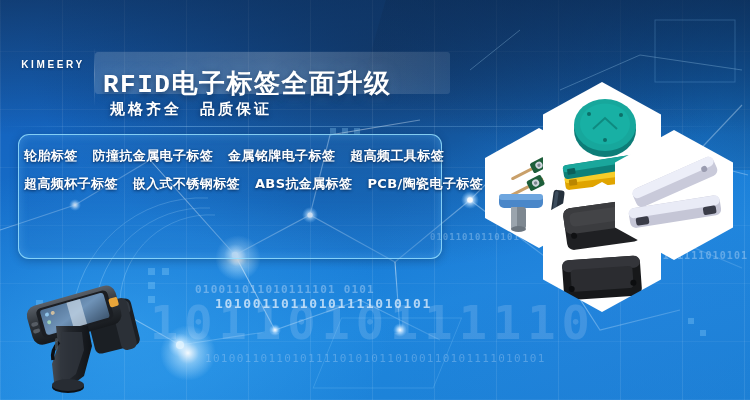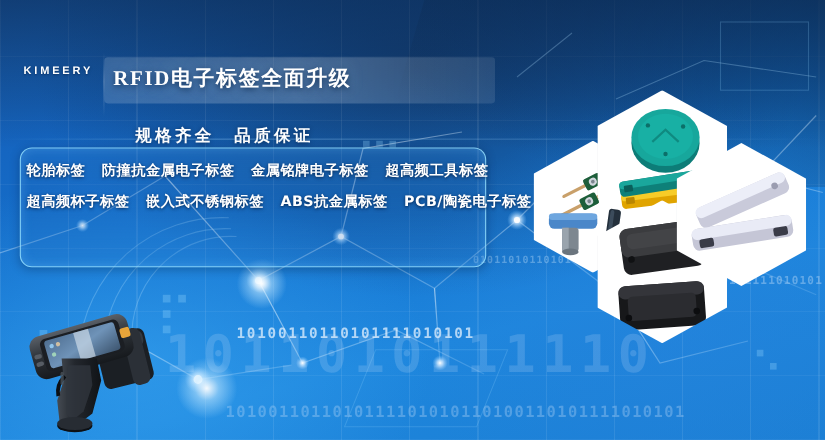--- a/index.html
+++ b/index.html
@@ -57,22 +57,22 @@
   }
   .bin-sm2 {
     position:absolute; left:620px; top:250px;
     font-family:"DejaVu Sans Mono","Liberation Mono",monospace;
     font-size:10px; font-weight:700; letter-spacing:1.1px; white-space:nowrap;
     color:rgba(200,225,250,0.40); pointer-events:none;
   }
   .bin-sm3 {
     position:absolute; left:205px; top:352px;
     font-family:"DejaVu Sans Mono","Liberation Mono",monospace;
-    font-size:14px; font-weight:700; letter-spacing:1.3px; white-space:nowrap;
-    color:rgba(190,220,250,0.33); pointer-events:none;margin-top:15px;
+    font-size:11px; font-weight:400; letter-spacing:1.3px; white-space:nowrap;
+    color:rgba(190,220,250,0.33); pointer-events:none;
   }
   .bin-sm4 {
     position:absolute; left:430px; top:232px;
     font-family:"DejaVu Sans Mono","Liberation Mono",monospace;
     font-size:9px; font-weight:700; letter-spacing:1px; white-space:nowrap;
     color:rgba(200,228,252,0.35); pointer-events:none;
   }
 
   .netsvg { position:absolute; inset:0; pointer-events:none; }
 
@@ -97,42 +97,41 @@
     background:linear-gradient(180deg, rgba(255,255,255,0) 0%, rgba(255,255,255,0.30) 45%, rgba(255,255,255,0) 100%);
   }
 
   
   .title-band {
     position:absolute; left:95px; top:52px; width:355px; height:42px;
     background:linear-gradient(90deg, rgba(255,255,255,0.16) 0%, rgba(255,255,255,0.22) 50%, rgba(255,255,255,0.10) 100%);
     border-radius:3px; filter:blur(0.4px);
   }
   .title {
-    position:absolute; left:103px; top:51px; height:42px; line-height:42px;
-    color:#ffffff; font-size:19px; font-weight:700; letter-spacing:1.5px;
-    font-family:Liberation Serif, serif;
+    position:absolute; left:103px; top:64px; height:42px; line-height:42px;
+    color:#ffffff; font-size:26px; font-weight:700; letter-spacing:1.5px;
+    font-family:Liberation Mono, monospace;
     text-shadow:0 2px 6px rgba(0,25,60,0.75), 0 0 14px rgba(150,210,255,0.35);
     white-space:nowrap;
   }
   .subtitle {
-    position:absolute; left:110px; top:114px;
+    position:absolute; left:110px; top:100px;
     color:#ffffff; font-size:15px; font-weight:700; letter-spacing:3px;
     font-family:"DejaVu Sans",sans-serif;
     text-shadow:0 1px 4px rgba(0,25,60,0.7);
     white-space:nowrap;
-    margin-left:13px;
   }
   .hdr-rule {
     position:absolute; left:0; top:126px; width:750px; height:1px;
     background:linear-gradient(90deg, rgba(160,215,255,0) 0%, rgba(160,215,255,0.35) 25%, rgba(160,215,255,0.20) 70%, rgba(160,215,255,0) 100%);
   }
 
   
   .panel {
-    position:absolute; left:18px; top:134px; width:424px; height:109px;
+    position:absolute; left:18px; top:134px; width:424px; height:125px;
     border:1.5px solid rgba(150,225,255,0.85);
     border-radius:11px;
     background:linear-gradient(180deg, rgba(40,120,200,0.30) 0%, rgba(30,100,180,0.18) 50%, rgba(40,120,200,0.26) 100%);
     box-shadow:0 0 10px rgba(120,200,255,0.30) inset, 0 2px 9px rgba(0,25,60,0.30);
     padding:7px 0 0 0;
   }
   .prow {
     height:28px; line-height:28px; text-align:center;
     color:#ffffff; font-size:13px; font-weight:700; letter-spacing:0.4px;
     font-family:"DejaVu Sans",sans-serif;
@@ -244,20 +243,21 @@
       <rect x="655" y="20" width="80" height="62"></rect>
     </g>
   </svg>
 
   <div class="glow" style="left:160px;top:325px;width:56px;height:56px;"></div>
   <div class="glow" style="left:215px;top:235px;width:46px;height:46px;"></div>
   <div class="glow" style="left:628px;top:213px;width:36px;height:36px;"></div>
 
   <div class="bin-big">1011010111110</div>
   <div class="bin-mid">10100110110101111010101</div>
+  <div class="bin-sm1">010011011010111101 0101</div>
   <div class="bin-sm2">010110101111010101</div>
   <div class="bin-sm3">1010011011010111101010110100110101111010101</div>
   <div class="bin-sm4">01011010110101</div>
 
   <div class="logo">
     <div class="logo-name">KIMEERY</div>
   </div>
   <div class="logo-div"></div>
 
   <div class="title-band"></div>

